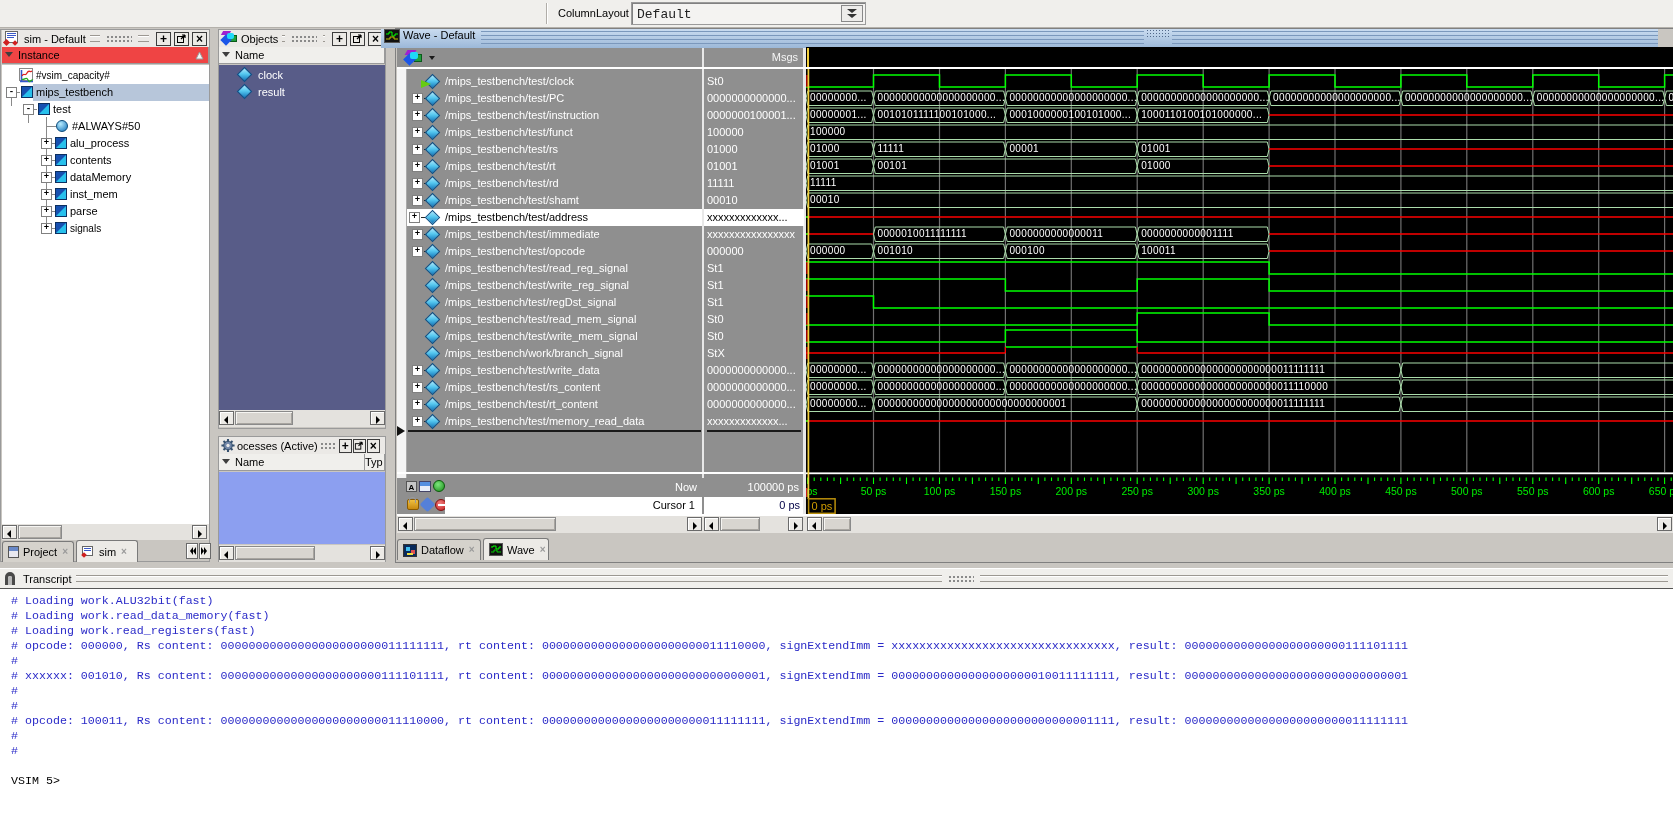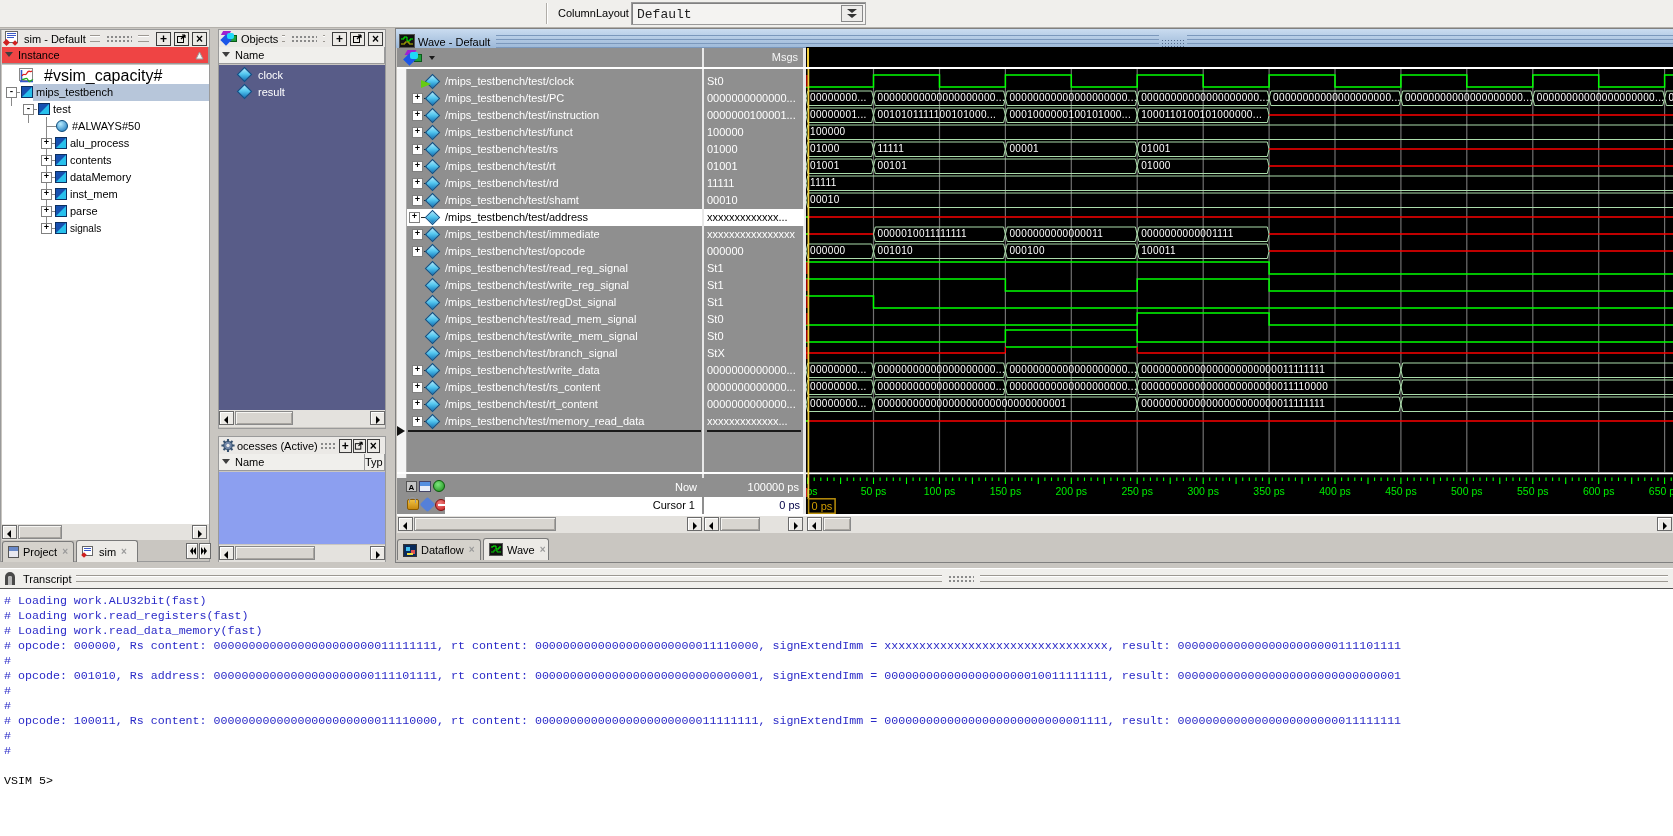--- a/index.html
+++ b/index.html
@@ -80,21 +80,21 @@
 <div class="doth" style="left:50px;top:95px;width:4px"></div>
 <div class="doth" style="left:50px;top:112px;width:4px"></div>
 <div class="doth" style="left:50px;top:129px;width:4px"></div>
 <div class="doth" style="left:50px;top:146px;width:4px"></div>
 <div class="doth" style="left:50px;top:163px;width:4px"></div>
   <div class="icap" style="left:17px;top:3px"><svg width="14" height="13" viewBox="0 0 14 13">
           <path d="M1.5 0v11M0 11.5h13" stroke="#3355cc" stroke-width="1.6"></path>
           <path d="M2 6c2-4 3 1 5-3s3 0 5-2" stroke="#dd2222" stroke-width="1.3" fill="none"></path>
           <path d="M2 9c2 2 4-3 6 1s3-1 5 0" stroke="#22aa22" stroke-width="1.3" fill="none"></path>
         </svg></div>
-<div style="position:absolute;left:42px;top:2px;height:17px;line-height:17px;font-size:16px;color:#000">#vsim_capacity#</div>
+<div style="position:absolute;left:34px;top:2px;height:17px;line-height:17px;font-size:10px;color:#000">#vsim_capacity#</div>
 <div style="position:absolute;left:31px;top:19px;width:176px;height:17px;background:#b7c6da"></div>
 <div class="exp" style="left:4px;top:22px">-</div>
 <div class="cube" style="left:19px;top:21px"></div>
 <div style="position:absolute;left:34px;top:19px;height:17px;line-height:17px;font-size:11px;color:#000">mips_testbench</div>
 <div class="exp" style="left:21px;top:39px">-</div>
 <div class="cube" style="left:36px;top:38px"></div>
 <div style="position:absolute;left:51px;top:36px;height:17px;line-height:17px;font-size:11px;color:#000">test</div>
 <div class="ball" style="left:54px;top:55px"></div>
 <div style="position:absolute;left:70px;top:53px;height:17px;line-height:17px;font-size:11px;color:#000">#ALWAYS#50</div>
 <div class="exp" style="left:39px;top:73px">+</div>
@@ -218,21 +218,21 @@
         <path d="M8 2L4 6l4 4z" fill="#000"></path>
       </svg></div>
   <div class="sb" style="left:16px;top:1px;width:80px;height:14px"></div>
   <div class="sarrow" style="right:0;top:1px"><svg width="13" height="12">
         <path d="M5 2l4 4-4 4z" fill="#000"></path>
       </svg></div>
 </div>
 
 <div class="abs" style="left:395px;top:28px;width:1278px;height:535px;background:#c9c6c1;border:1px solid #808080;border-right:none"></div>
 
-<div class="abs" style="left:396px;top:29px;width:1277px;height:19px;background:linear-gradient(#cadcf0,#9cb8d8);display:flex;align-items:flex-end;font-size:11px">
+<div class="abs" style="left:381px;top:29px;width:1277px;height:19px;background:linear-gradient(#cadcf0,#9cb8d8);display:flex;align-items:flex-start;font-size:11px">
   <div style="width:16px;height:14px;background:#111;border:1px solid #555;margin:0 3px;position:relative">
     <svg width="14" height="12">
         <path d="M1 4h3v-2h3v4h3v-2h3" stroke="#0f0" fill="none"></path>
         <path d="M1 9h4v-2h4v2h4" stroke="#c0c000" fill="none"></path>
       </svg>
   </div>
   <div style="margin-right:6px">Wave - Default</div>
   <div class="wgrip" style="flex:1"></div>
   <div class="dotg" style="background:radial-gradient(#51688a 40%,transparent 42%) 0 0/3px 3px;width:24px;height:9px"></div>
   <div class="wgrip" style="flex:0 0 486px"></div>
@@ -324,21 +324,21 @@
 <div class="dia" style="left:427px;top:297px"></div>
 <div class="wnm" style="top:294px">/mips_testbench/test/regDst_signal</div>
 <div class="wms" style="top:294px">St1</div>
 <div class="dia" style="left:427px;top:314px"></div>
 <div class="wnm" style="top:311px">/mips_testbench/test/read_mem_signal</div>
 <div class="wms" style="top:311px">St0</div>
 <div class="dia" style="left:427px;top:331px"></div>
 <div class="wnm" style="top:328px">/mips_testbench/test/write_mem_signal</div>
 <div class="wms" style="top:328px">St0</div>
 <div class="dia" style="left:427px;top:348px"></div>
-<div class="wnm" style="top:345px">/mips_testbench/test/branch_signal</div>
+<div class="wnm" style="top:345px">/mips_testbench/work/branch_signal</div>
 <div class="wms" style="top:345px">StX</div>
 <div class="exp" style="left:412px;top:365px">+</div>
 <div style="position:absolute;left:424px;top:370px;width:4px;height:1px;background:#2a2a2a"></div>
 <div class="dia" style="left:427px;top:365px"></div>
 <div class="wnm" style="top:362px">/mips_testbench/test/write_data</div>
 <div class="wms" style="top:362px">0000000000000...</div>
 <div class="exp" style="left:412px;top:382px">+</div>
 <div style="position:absolute;left:424px;top:387px;width:4px;height:1px;background:#2a2a2a"></div>
 <div class="dia" style="left:427px;top:382px"></div>
 <div class="wnm" style="top:379px">/mips_testbench/test/rs_content</div>
@@ -705,27 +705,27 @@
 <div class="tbar" style="left:1px;top:570px;width:1671px;background:#f0efec">
   <svg width="16" height="14" style="margin:0 3px" viewBox="0 0 16 14">
       <path d="M1 13V5a5 5 0 0110 0v8h-3V6a2 2 0 00-4 0v7z" fill="#4a4a4a"></path>
       <path d="M4 13V6a2 2 0 014 0v7z" fill="#b8b8b8"></path>
     </svg>
   <div>Transcript</div>
   <div class="grip"></div>
     <div class="dotg"></div>
     <div class="grip" style="flex:0 0 688px"></div>
 </div>
-<div class="abs" style="left:0;top:588px;width:1673px;height:248px;background:#fff;border-top:1px solid #555;font:11.65px/15px 'Liberation Mono',monospace;padding:4px 0 0 4px;letter-spacing:0">
+<div class="abs" style="left:0;top:588px;width:1673px;height:248px;background:#fff;border-top:1px solid #555;font:11.65px/15px 'Liberation Mono',monospace;padding:4px 0 0 11px;letter-spacing:0">
 <div class="tb"># Loading work.ALU32bit(fast)</div>
+<div class="tb"># Loading work.read_data_memory(fast)</div>
 <div class="tb"># Loading work.read_registers(fast)</div>
-<div class="tb"># Loading work.read_data_memory(fast)</div>
 <div class="tb"># opcode: 000000, Rs content: 00000000000000000000000011111111, rt content: 00000000000000000000000011110000, signExtendImm = xxxxxxxxxxxxxxxxxxxxxxxxxxxxxxxx, result: 00000000000000000000000111101111</div>
 <div class="tb">#</div>
-<div class="tb"># opcode: 001010, Rs address: 00000000000000000000000111101111, rt content: 00000000000000000000000000000001, signExtendImm = 00000000000000000000010011111111, result: 00000000000000000000000000000001</div>
+<div class="tb"># xxxxxx: 001010, Rs content: 00000000000000000000000111101111, rt content: 00000000000000000000000000000001, signExtendImm = 00000000000000000000010011111111, result: 00000000000000000000000000000001</div>
 <div class="tb">#</div>
 <div class="tb">#</div>
 <div class="tb"># opcode: 100011, Rs content: 00000000000000000000000011110000, rt content: 00000000000000000000000011111111, signExtendImm = 00000000000000000000000000001111, result: 00000000000000000000000011111111</div>
 <div class="tb">#</div>
 <div class="tb">#</div>
 <div class="tb">&nbsp;</div>
 <div class="tk">VSIM 5&gt;</div>
 </div>
 
 </body></html>

